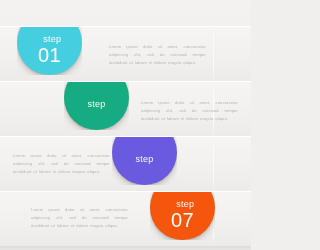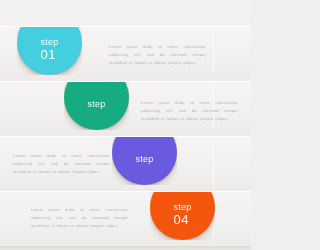--- a/index.html
+++ b/index.html
@@ -76,31 +76,31 @@
     box-shadow: 0 3px 6px rgba(90,80,72,0.28), 0 1px 2px rgba(90,80,72,0.18);
   }
   .step-circle .step-word {
     font-size: 9px;
     font-weight: 400;
     letter-spacing: 0.2px;
     margin-bottom: 1px;
     opacity: 0.97;
   }
   .step-circle .step-num {
-    font-size: 13px;
+    font-size: 20px;
     font-weight: 400;
     letter-spacing: 0.5px;
   }
   
   .circle-inner {
     position: relative;
     top: 7px;
     display: flex;
     flex-direction: column;
-    align-items: flex-start;
+    align-items: flex-end;
   }
 
   
   .circle-clip {
     position: absolute;
     overflow: hidden;
   }
 
   
   .copy {
@@ -175,20 +175,20 @@
       </div>
     </div>
   </div>
 
   <p class="copy" style="left:13px; top:148px; width:97px;">Lorem ipsum dolor sit amet, consectetur adipiscing elit, sed do eiusmod tempor incididunt ut labore et dolore magna aliqua.</p>
 
   <div class="circle-clip" style="left:150px; top:192px; width:65px; height:48px;">
     <div class="step-circle" style="left:0; top:-17px; width:65px; height:65px; background:#f4560d;">
       <div class="circle-inner">
         <span class="step-word">step</span>
-        <span class="step-num">04</span>
+        <span class="step-num">07</span>
       </div>
     </div>
   </div>
 
   <p class="copy" style="left:31px; top:202px; width:97px;">Lorem ipsum dolor sit amet, consectetur adipiscing elit, sed do eiusmod tempor incididunt ut labore et dolore magna aliqua.</p>
 
 </div>
 
 </body></html>

